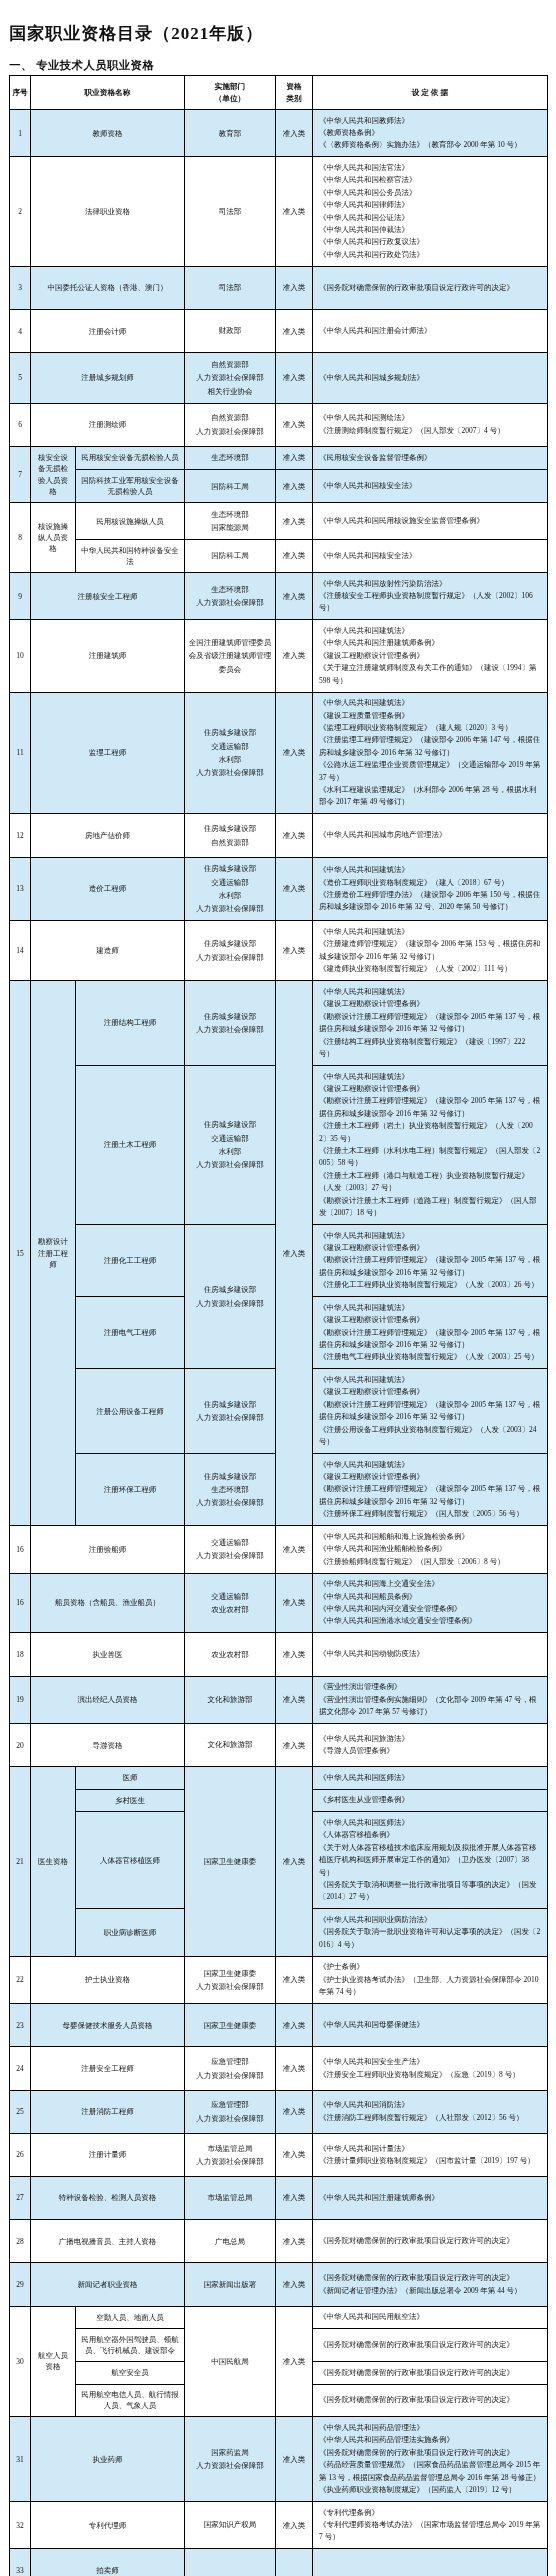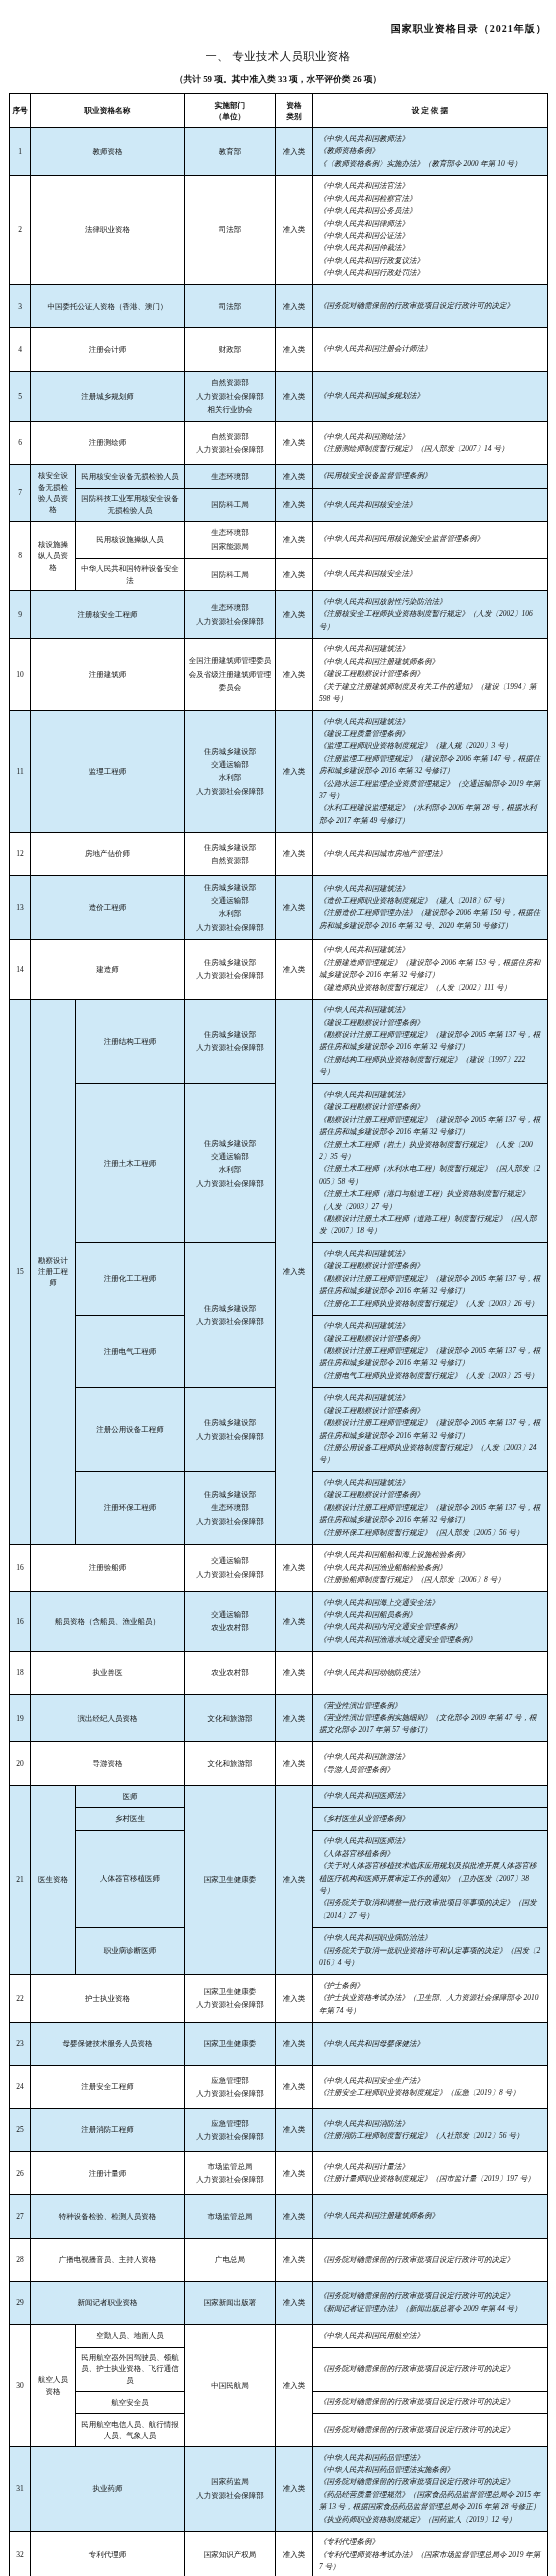--- a/index.html
+++ b/index.html
@@ -10,48 +10,47 @@
     background-color:#ffffff;
     background-image:
       radial-gradient(circle 8.2px at 46px 211px, rgba(244,124,44,0.16) 0 7.7px, rgba(244,124,44,0) 8.2px),
       radial-gradient(circle 15.5px at 62px 234px, rgba(90,170,235,0.15) 0 13.4px, rgba(90,170,235,0) 15.5px),
       radial-gradient(circle 8.2px at 376px 103px, rgba(244,124,44,0.16) 0 7.7px, rgba(244,124,44,0) 8.2px),
       radial-gradient(circle 15.5px at 392px 126px, rgba(90,170,235,0.15) 0 13.4px, rgba(90,170,235,0) 15.5px);
     background-size:330px 237px;
     background-repeat:repeat;
   }
   .page{width:556px;box-sizing:border-box;padding:14.4px 9.3px 15.5px 9.3px;}
-  .doc-title{text-align:right;font-weight:bold;font-size:10px;letter-spacing:1px;margin:7.2px 0 3.1px 0;}
-  .doc-section{text-align:center;font-weight:normal;font-size:11.3px;margin:13.4px 0 2.1px 0;letter-spacing:0.5px;}
+  .doc-title{text-align:left;font-weight:bold;font-size:17px;letter-spacing:1px;margin:7.2px 0 3.1px 0;}
+  .doc-section{font-weight:bold;font-size:11.3px;margin:13.4px 0 2.1px 0;letter-spacing:0.5px;}
   .doc-note{text-align:center;font-weight:bold;font-size:8.8px;margin:10.3px 0 7.2px 0;}
   table.qual{border-collapse:collapse;width:538px;table-layout:fixed;border:1px solid #000;background:#fff;}
   col.c-no{width:20.6px;} col.c-grp{width:45px;} col.c-sub{width:109px;}
   col.c-dept{width:91px;} col.c-cat{width:37px;} col.c-basis{width:235px;}
   th,td{border-left:0.5px solid #000;border-right:0.5px solid #000;vertical-align:middle;
         font-size:7.5px;line-height:11.3px;padding:4.6px 3.1px;word-break:break-all;}
   thead th{border-bottom:1px solid #000;font-weight:bold;text-align:center;padding:5.2px 2.1px;background:#fff;font-size:7.7px;}
   tbody{border-top:1px solid #000;}
   tbody tr + tr td{border-top:0.5px solid #000;}
   tbody.shade-blue td{background:#cfe9f7;}
   tbody.shade-white td{background:#ffffff;}
   td.cell-no,td.cell-name,td.cell-group,td.cell-dept,td.cell-cat{text-align:center;}
   td.cell-group{padding:4.6px 5.2px;}
-  td.cell-basis{text-align:left;padding:4.6px 6.2px;font-style:italic;}
+  td.cell-basis{text-align:left;padding:4.6px 6.2px;}
   tr.row-simple td{height:33px;}
   .basis-line,.dept-line,.cat-line{display:block;}
   .dept-line{line-height:13.4px;}
   .basis-line{line-height:12.4px;}
 </style>
 </head>
 <body>
 
 <div class="page">
   <h1 class="doc-title">国家职业资格目录（2021年版）</h1>
   <h2 class="doc-section">一、 专业技术人员职业资格</h2>
-  <div class="doc-note">（共计 59 项。其中准入类 33 项，水平评价类 26 项）</div>
 
   <table class="qual">
     <colgroup>
       <col class="c-no">
         <col class="c-grp">
         <col class="c-sub">
         <col class="c-dept">
         <col class="c-cat">
         <col class="c-basis">
     </colgroup>
@@ -162,21 +161,21 @@
           <td class="cell-name" colspan="2">注册测绘师</td>
           <td class="cell-dept">
             <span class="dept-line">自然资源部</span>
             <span class="dept-line">人力资源社会保障部</span>
           </td>
           <td class="cell-cat">
             <span class="cat-line">准入类</span>
           </td>
           <td class="cell-basis">
             <span class="basis-line">《中华人民共和国测绘法》</span>
-            <span class="basis-line">《注册测绘师制度暂行规定》（国人部发〔2007〕14 号）</span>
+            <span class="basis-line">《注册测绘师制度暂行规定》（国人部发〔2007〕4 号）</span>
           </td>
         </tr>
       </tbody>
       <tbody class="shade-blue">
         <tr>
           <td class="cell-no" rowspan="2">7</td>
           <td class="cell-group" rowspan="2">核安全设备无损检验人员资格</td>
           <td class="cell-name">民用核安全设备无损检验人员</td>
           <td class="cell-dept">
             <span class="dept-line">生态环境部</span>
@@ -689,21 +688,21 @@
             <span class="dept-line">中国民航局</span>
           </td>
           <td class="cell-cat" rowspan="4">
             <span class="cat-line">准入类</span>
           </td>
           <td class="cell-basis">
             <span class="basis-line">《中华人民共和国民用航空法》</span>
           </td>
         </tr>
         <tr>
-          <td class="cell-name">民用航空器外国驾驶员、领航员、护士执业资格、飞行通信员</td>
+          <td class="cell-name">民用航空器外国驾驶员、领航员、飞行机械员、建设部令</td>
           <td class="cell-basis">
             <span class="basis-line">《国务院对确需保留的行政审批项目设定行政许可的决定》</span>
           </td>
         </tr>
         <tr>
           <td class="cell-name">航空安全员</td>
           <td class="cell-basis">
             <span class="basis-line">《国务院对确需保留的行政审批项目设定行政许可的决定》</span>
           </td>
         </tr>

